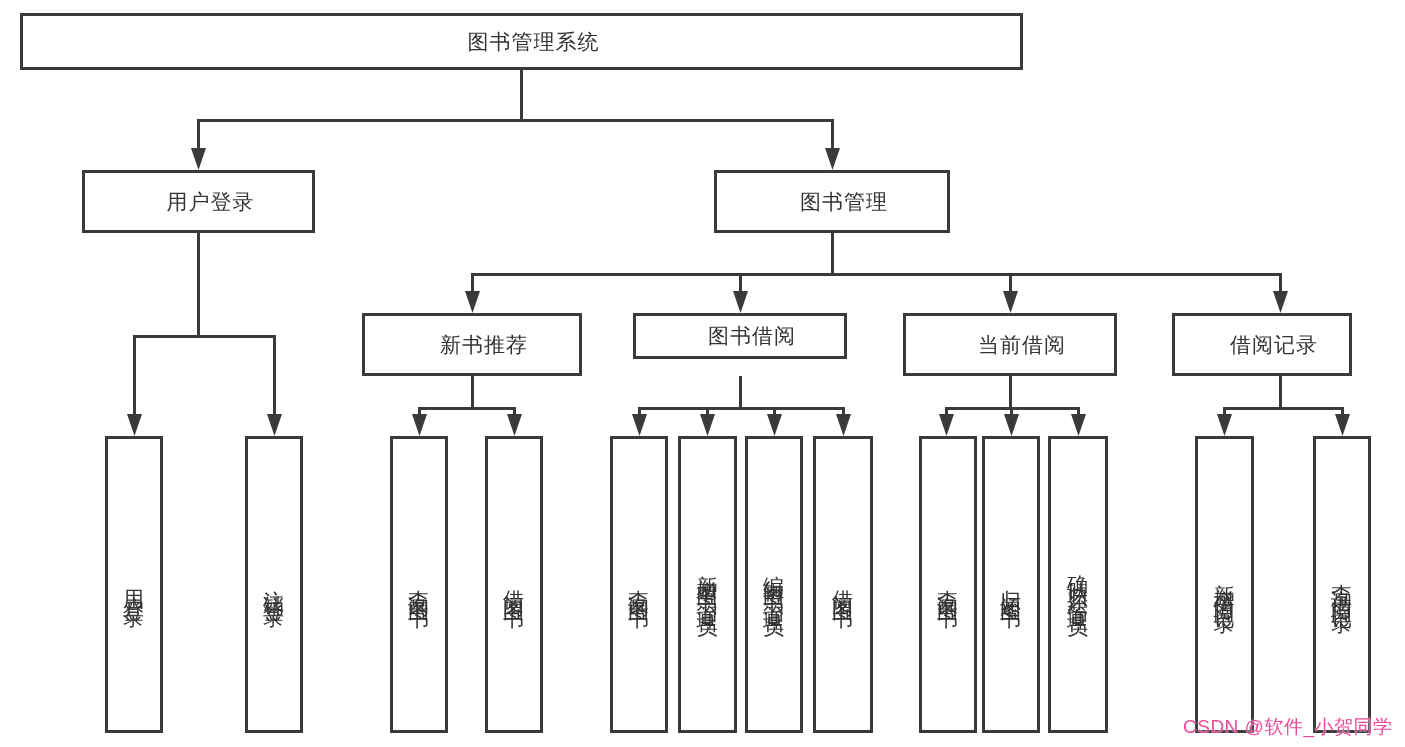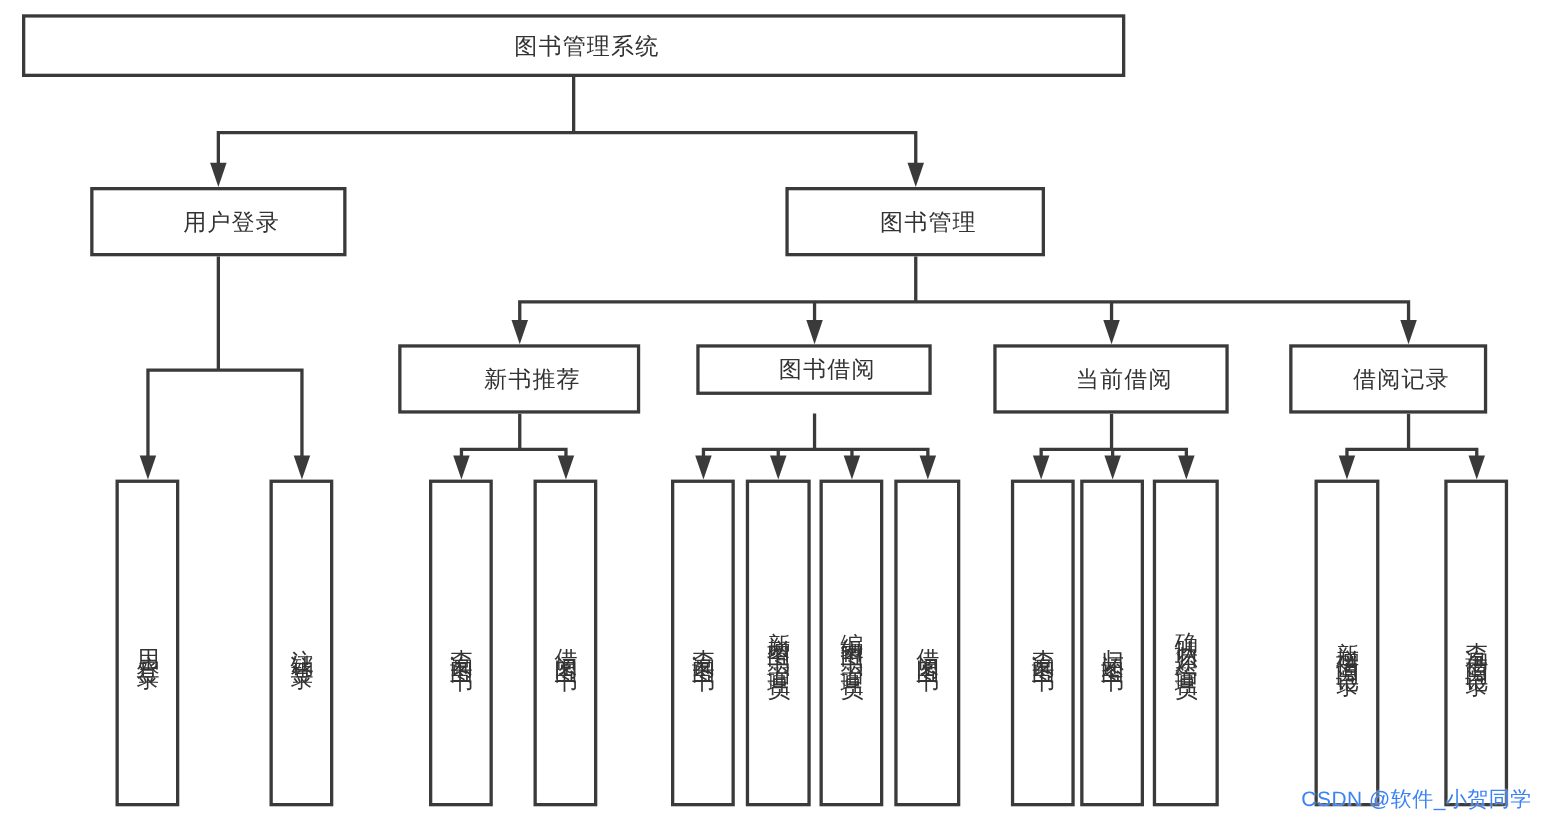--- a/index.html
+++ b/index.html
@@ -14,21 +14,21 @@
     color:#333333;
   }
   .hbox{font-size:21px;letter-spacing:1px;white-space:nowrap;padding-left:24px;}
   .vbox{
     writing-mode:vertical-rl;text-orientation:mixed;
     font-size:21px;letter-spacing:6px;line-height:1.0;
   }
   .lbl{display:block;}
   .watermark{
     position:absolute;left:1183px;top:714px;width:215px;
-    font-size:19px;letter-spacing:0.5px;color:#3b82f6;white-space:nowrap;
+    font-size:19px;letter-spacing:0.5px;color:#ec4899;white-space:nowrap;
     text-shadow:0 0 2px #ffffff;
   }
 </style>
 </head>
 <body>
 
 <div class="stage">
 
   <svg class="wires" width="1405" height="747" viewBox="0 0 1405 747" fill="none" stroke="#3a3a3a" stroke-width="3">
 

